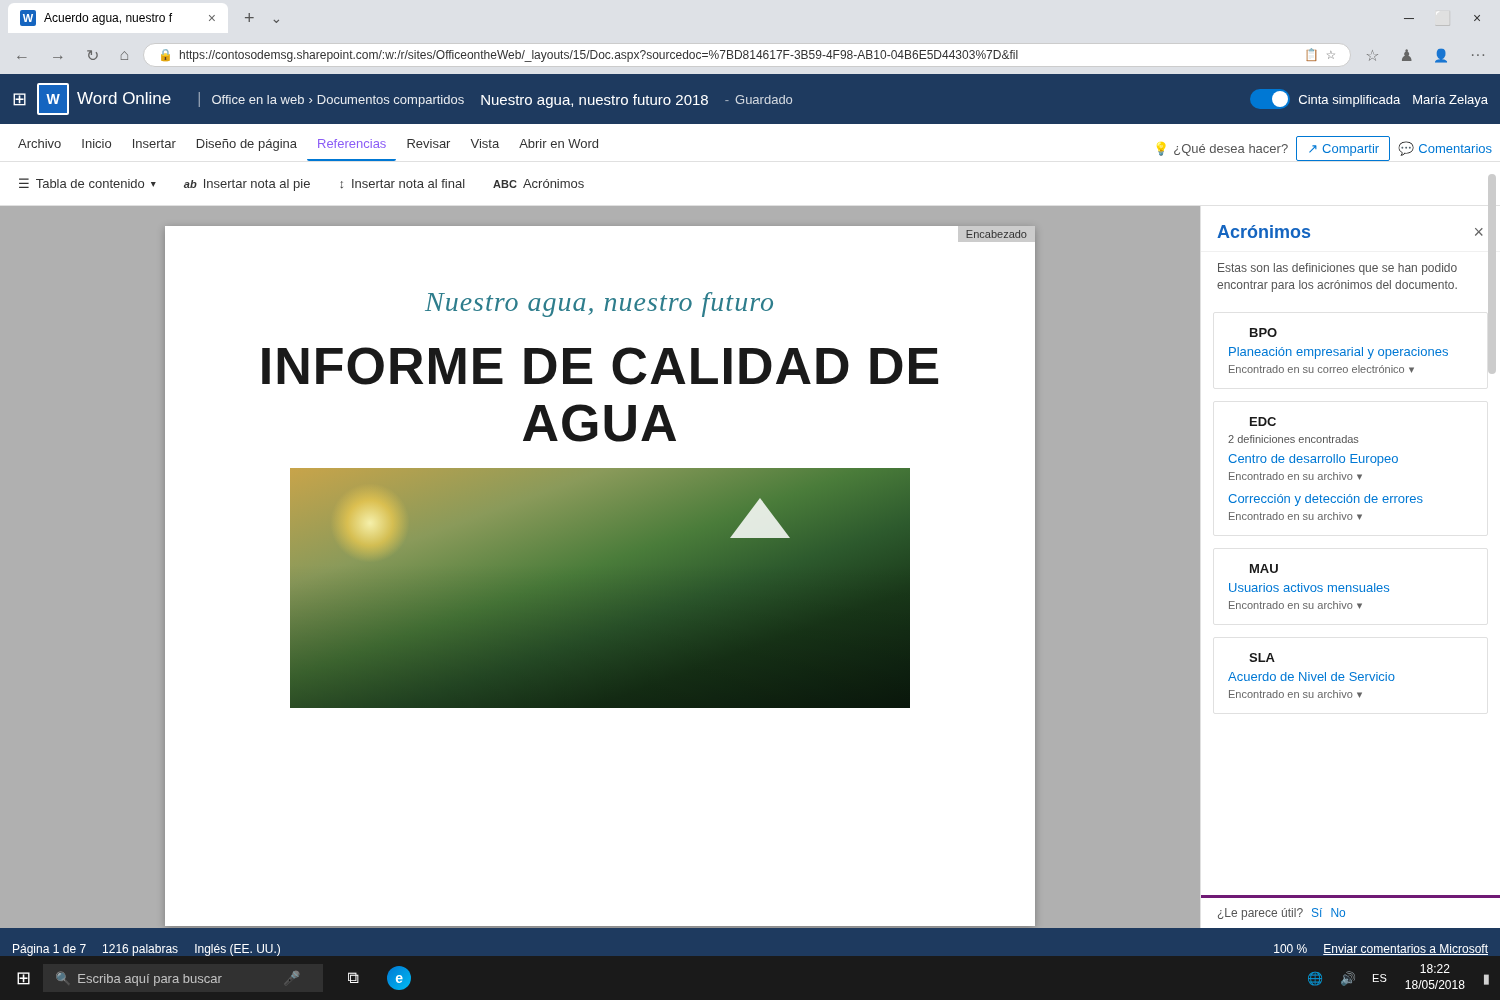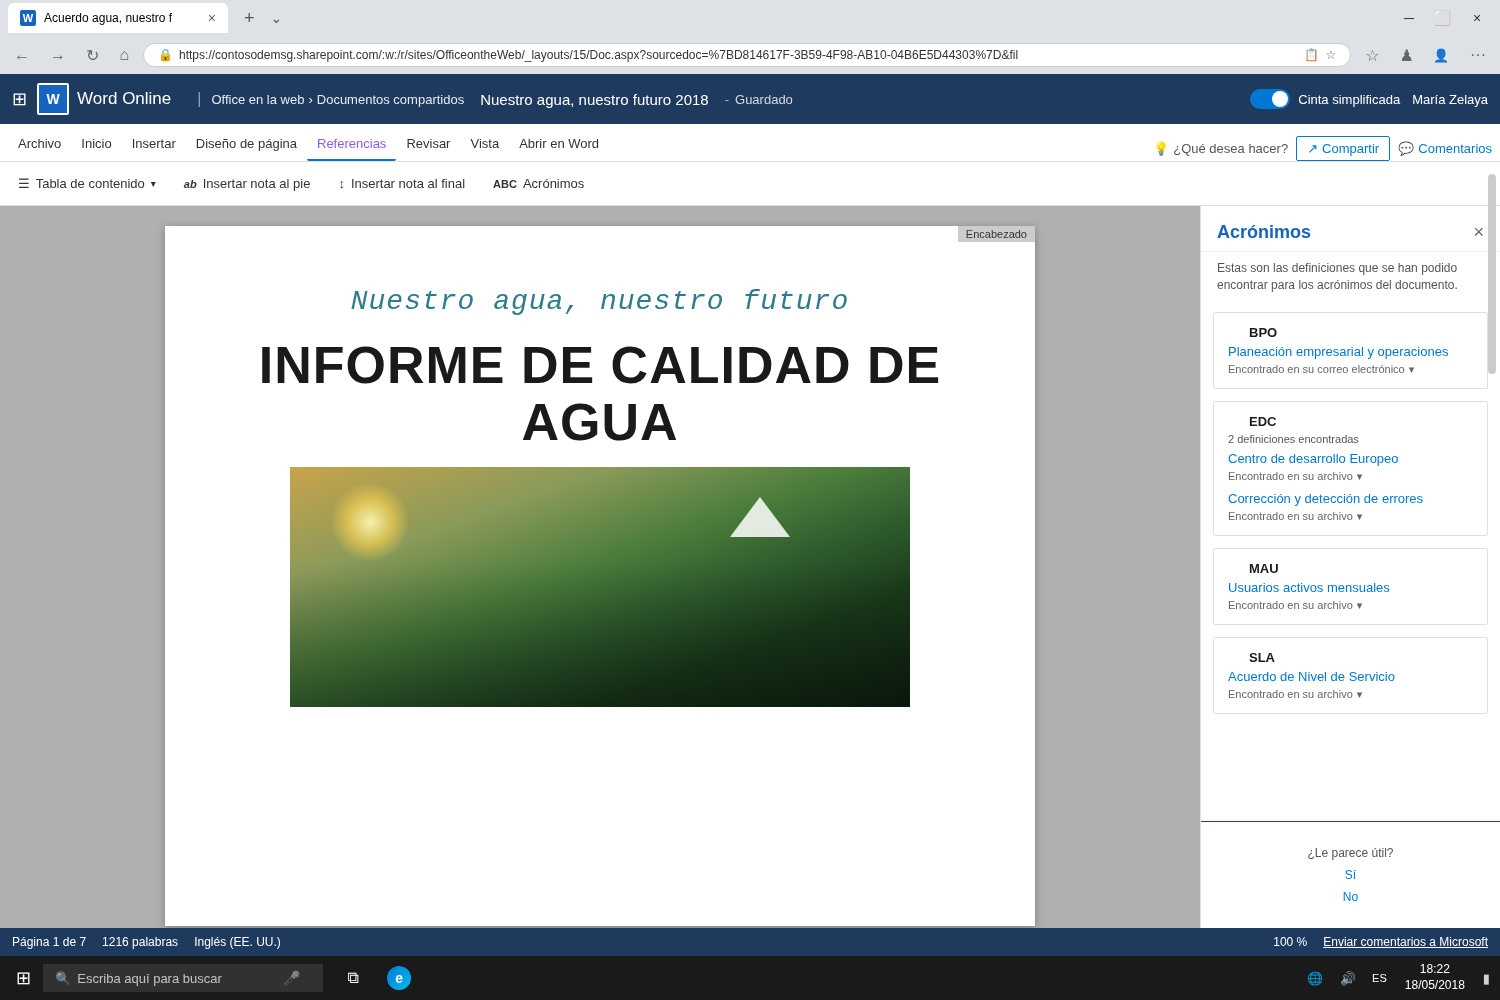--- a/index.html
+++ b/index.html
@@ -50,43 +50,43 @@
     
     .ribbon { background: white; display: flex; align-items: center; padding: 4px 12px; height: 44px; border-bottom: 1px solid #e0e0e0; gap: 16px; }
     .ribbon-item { display: flex; align-items: center; gap: 6px; font-size: 13px; color: #333; cursor: pointer; padding: 4px 6px; border-radius: 2px; }
 
     
     .page { background: white; width: 870px; min-height: 700px; box-shadow: 0 2px 8px rgba(0,0,0,0.3); position: relative; }
     .page-header-tag { position: absolute; top: 0; right: 0; background: #ccc; color: #333; font-size: 11px; padding: 2px 8px; }
 
     
     .doc-content { padding: 60px 80px 40px; display: flex; flex-direction: column; align-items: center; }
-    .doc-subtitle { font-family: Liberation Mono, monospace; font-style: italic; color: #2e7d8c; font-size: 28px; margin-bottom: 20px; text-align: center; letter-spacing: 1px; }
+    .doc-subtitle { font-family: Liberation Serif, serif; font-style: italic; color: #2e7d8c; font-size: 28px; margin-bottom: 20px; text-align: center; letter-spacing: 1px; }
     .doc-title { font-size: 52px; font-weight: 900; color: #1a1a1a; text-align: center; font-family: Arial, sans-serif; line-height: 1.1; margin-bottom: 16px; letter-spacing: 1px; }
     .doc-organization { font-size: 16px; color: #333; text-align: center; letter-spacing: 3px; margin-bottom: 30px; }
     .doc-image { width: 620px; height: 240px; background: linear-gradient(135deg, #c8a96e 0%, #8faa6e 30%, #4a7c4e 50%, #2d5a3d 70%, #1a3a2a 90%, #0d2018 100%); position: relative; overflow: hidden; }
     .doc-image-overlay { position: absolute; bottom: 0; left: 0; right: 0; height: 60%; background: linear-gradient(to top, rgba(0,0,0,0.3), transparent); }
     .sun-burst { position: absolute; top: 20px; left: 30px; width: 60px; height: 60px; background: radial-gradient(circle, #fff9c4 0%, #ffd54f 30%, rgba(255,213,79,0) 70%); border-radius: 50%; }
 
     
     .acronyms-panel { width: 300px; background: white; border-left: 1px solid #e0e0e0; display: flex; flex-direction: column; overflow-y: auto; }
     .panel-header { display: flex; align-items: center; padding: 16px 16px 8px; border-bottom: 1px solid #f0f0f0; }
     .panel-title { font-size: 18px; font-weight: 600; color: #1a1a1a; flex: 1; }
     .panel-close { cursor: pointer; color: #666; font-size: 18px; background: none; border: none; }
     .panel-desc { font-size: 12px; color: #555; padding: 8px 16px 12px; line-height: 1.4; }
     .acronym-card { border: 1px solid #e0e0e0; border-radius: 2px; margin: 6px 12px; padding: 12px 14px; }
     .acronym-code { font-size: 13px; font-weight: 600; color: #1a1a1a; margin-bottom: 4px; padding-left: 21px; }
     .acronym-def { font-size: 13px; color: #0078d4; cursor: pointer; margin-bottom: 4px; }
     .acronym-source { font-size: 11px; color: #666; display: flex; align-items: center; gap: 4px; cursor: pointer; }
     .acronym-source-count { font-size: 11px; color: #555; margin-bottom: 6px; }
-    .panel-footer { padding: 24px 16px; border-top: 1px solid #701a75; margin-top: auto; font-size: 12px; color: #555; display: flex; align-items: center; gap: 8px; flex-direction: column; }
+    .panel-footer { padding: 8px 16px; border-top: 3px solid #701a75; margin-top: auto; font-size: 12px; color: #555; display: flex; align-items: center; gap: 8px; }
     .panel-footer a { color: #0078d4; cursor: pointer; text-decoration: none; }
 
     
-    .status-bar { background: #1e3a5f; color: white; display: flex; align-items: center; padding: 8px 12px; height: 28px; font-size: 12px; gap: 16px; }
+    .status-bar { background: #1e3a5f; color: white; display: flex; align-items: flex-end; padding: 0 12px; height: 28px; font-size: 12px; gap: 16px; }
     .status-bar-right { margin-left: auto; display: flex; gap: 16px; }
 
     
     .taskbar { background: #1a1a1a; color: white; display: flex; align-items: center; padding: 0 4px; height: 44px; }
     .taskbar-start { background: none; border: none; color: white; font-size: 18px; cursor: pointer; padding: 8px 12px; }
     .taskbar-search { background: rgba(255,255,255,0.1); border: none; border-radius: 0; display: flex; align-items: center; gap: 6px; padding: 6px 12px; min-width: 280px; cursor: pointer; }
     .taskbar-search input { background: none; border: none; color: white; font-size: 13px; outline: none; width: 200px; }
     .taskbar-search input::placeholder { color: rgba(255,255,255,0.7); }
     .taskbar-mic { color: rgba(255,255,255,0.7); font-size: 14px; cursor: pointer; }
     .taskbar-pinned { display: flex; align-items: center; gap: 2px; margin-left: 8px; }

